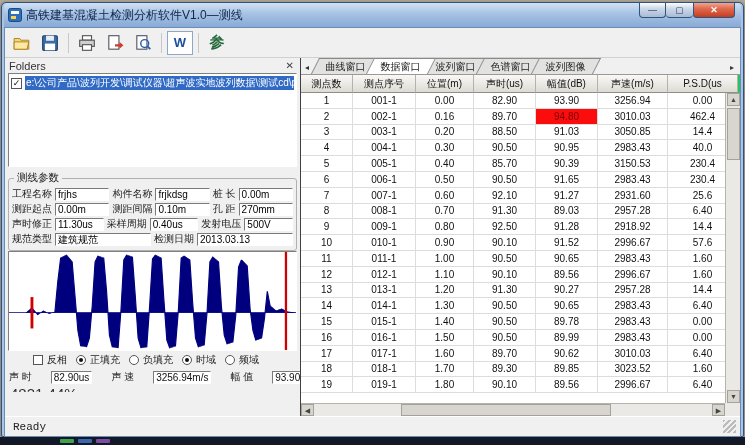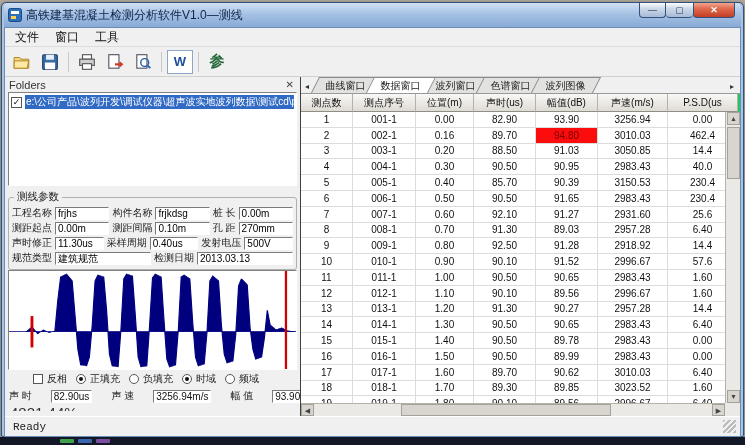--- a/index.html
+++ b/index.html
@@ -166,25 +166,20 @@
     </svg>
     <span class="title-text">高铁建基混凝土检测分析软件V1.0—测线</span>
     <span class="win-controls">
       <button class="wc min">—</button>
       <button class="wc max">▢</button>
       <button class="wc close">✕</button>
     </span>
   </div>
 
   <div class="window-body">
-    <div class="menubar">
-        <span class="menu-item">文件</span>
-        <span class="menu-item">窗口</span>
-        <span class="menu-item">工具</span>
-      </div>
 
     <div class="toolbar">
       <div class="tool-btn">
         <svg viewBox="0 0 16 16">
           <path d="M1 4 h5 l1 1.5 h7 v8 H1 z" fill="#f5d77b" stroke="#a97d1e" stroke-width="0.8"></path>
           <path d="M1 7 h13 l-1.5 6.5 H1 z" fill="#fde9a3" stroke="#a97d1e" stroke-width="0.8"></path>
         </svg>
       </div>
       <div class="tool-btn">
         <svg viewBox="0 0 16 16">

